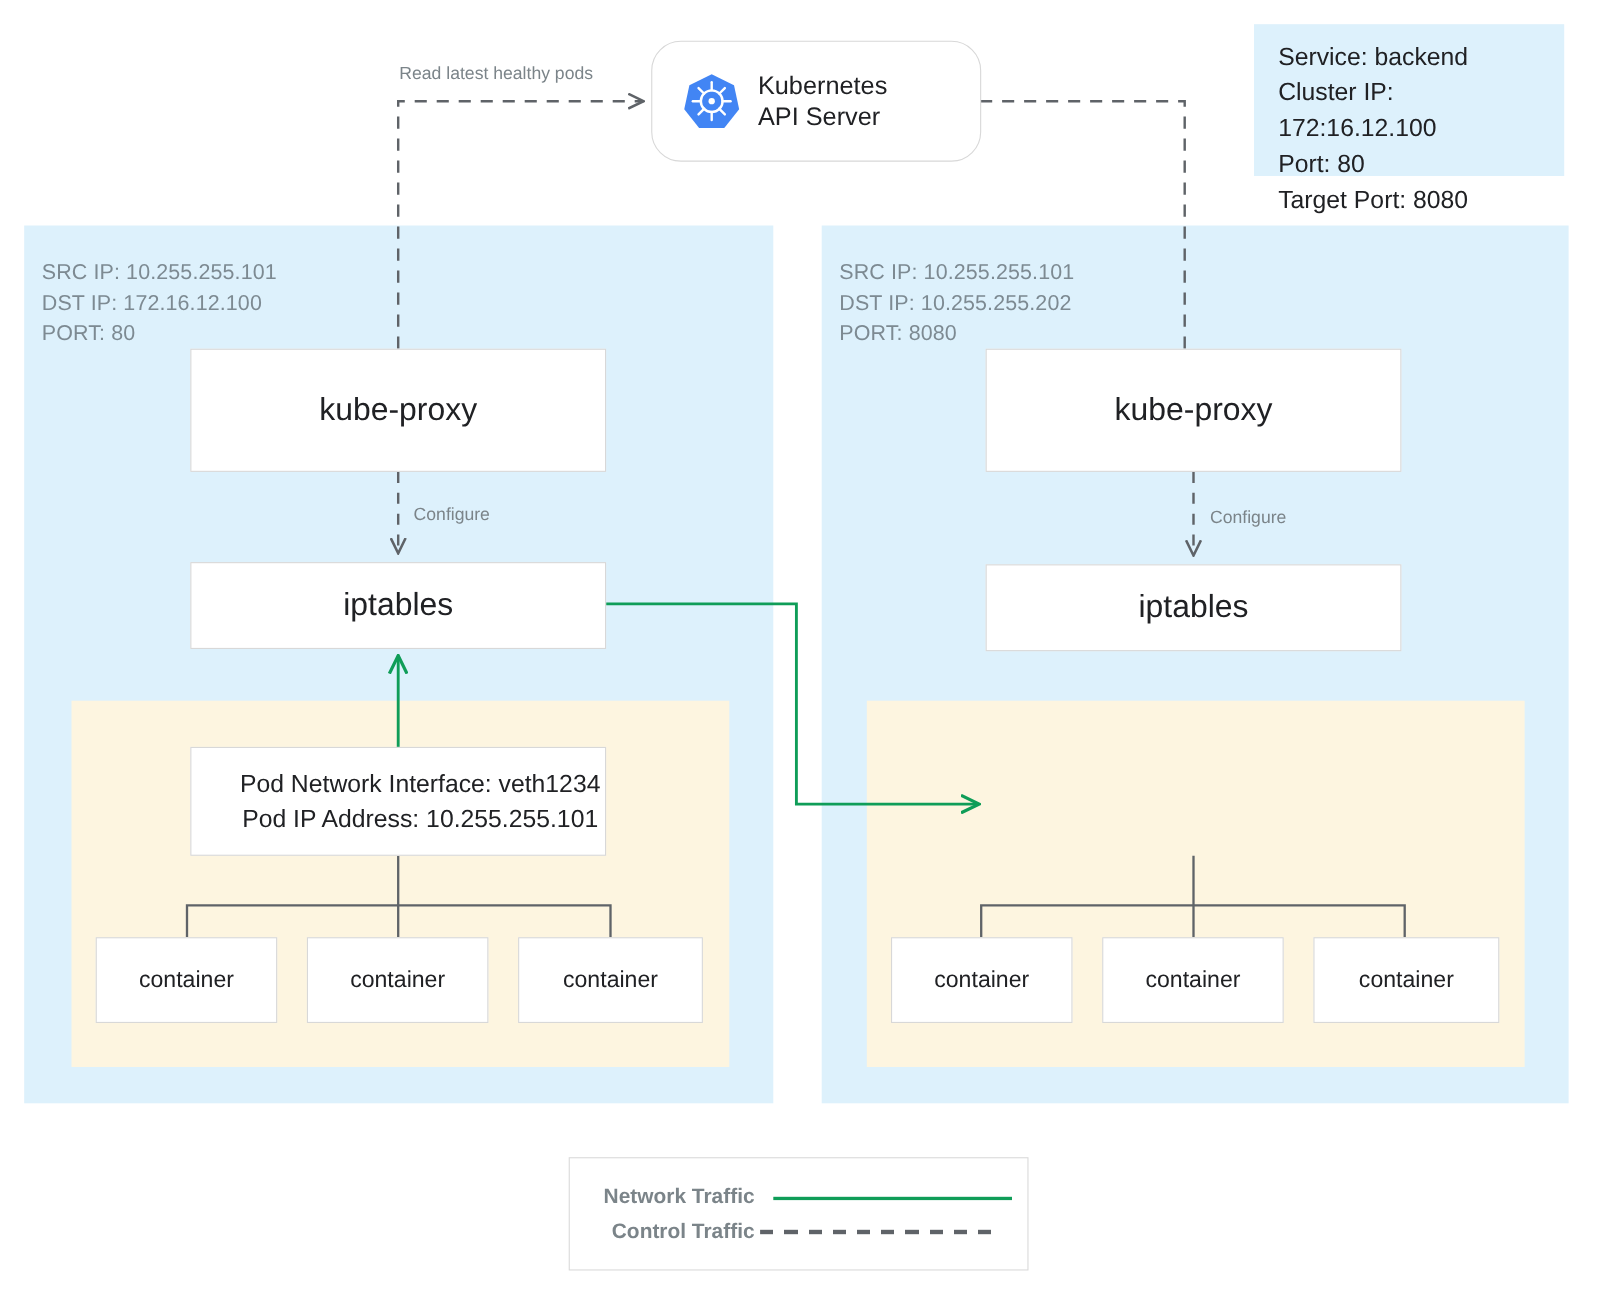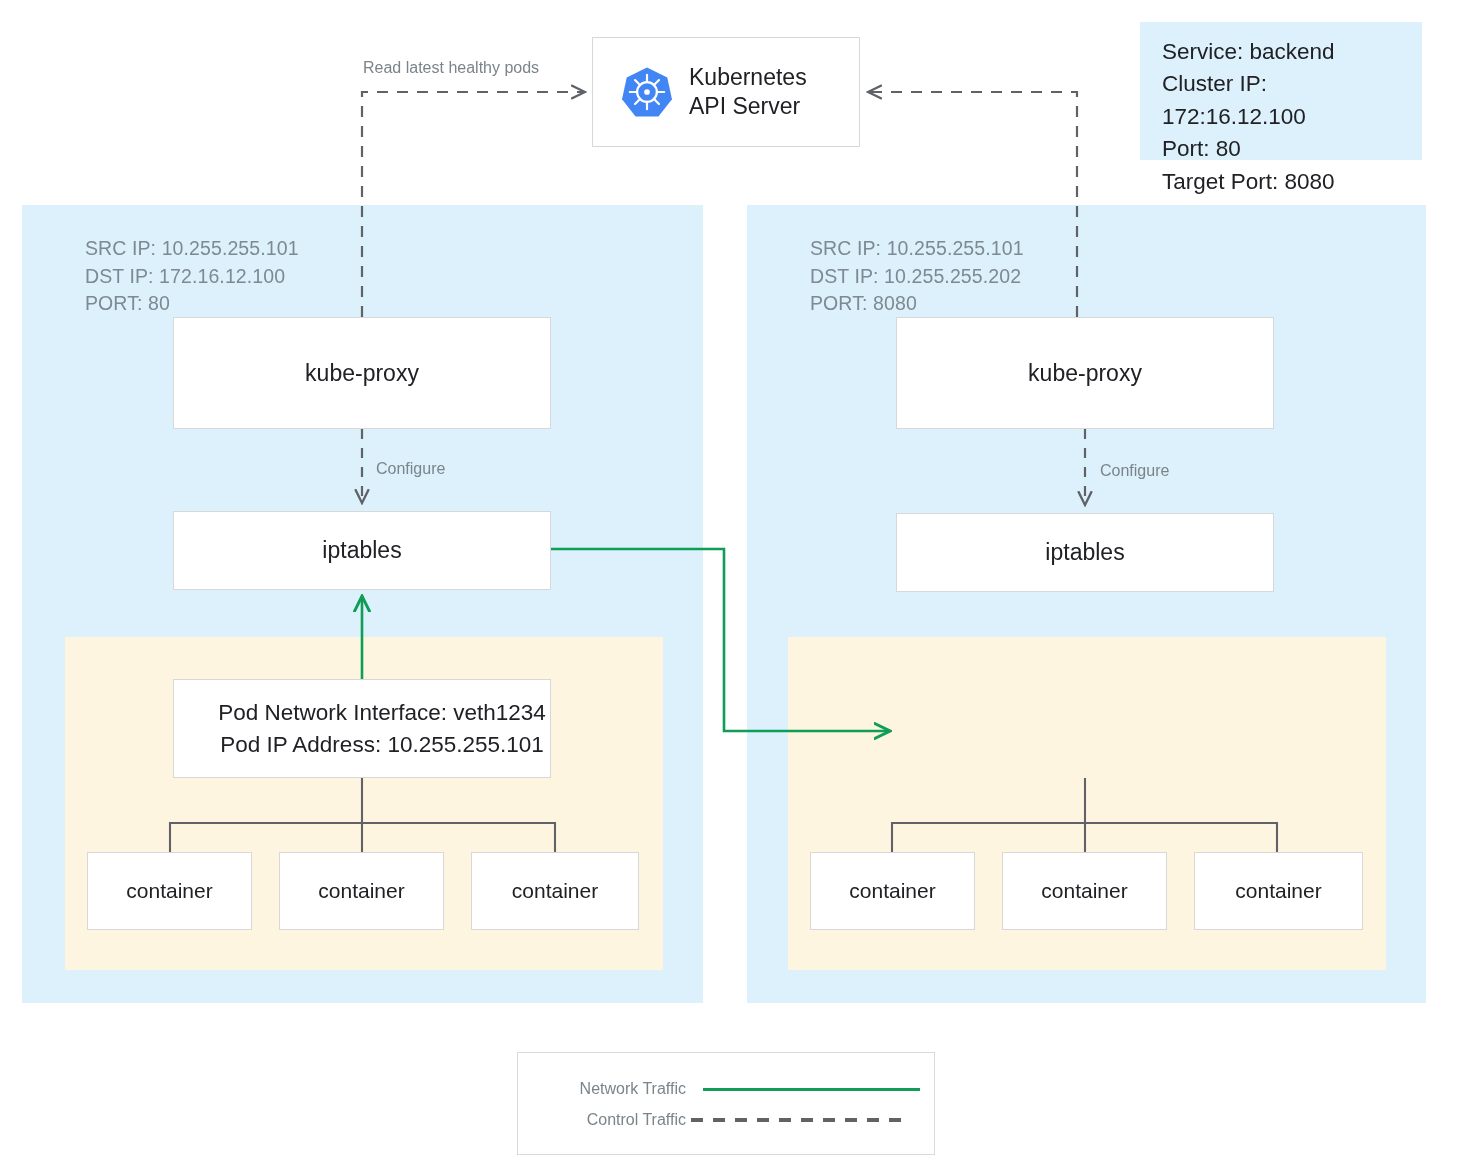--- a/index.html
+++ b/index.html
@@ -38,21 +38,21 @@
     background: #ffffff;
     border: 1px solid #d8d8d8;
     display: flex;
     align-items: center;
     justify-content: center;
     text-align: center;
     color: #202124;
   }
 
   .wbox-title {
-    font-size: 23px;
+    font-size: 29px;
     line-height: 1.25;
     color: #202124;
     font-weight: 400;
   }
 
   .podif-text {
     font-size: 22.5px;
     line-height: 1.42;
     color: #202124;
     white-space: pre-line;
@@ -65,21 +65,20 @@
     color: #202124;
   }
 
   
   .node-meta {
     font-size: 19.5px;
     line-height: 1.42;
     color: #7d8a92;
     white-space: pre-line;
     letter-spacing: 0.1px;
-    margin-left: 47px;
   }
 
   
   .svc-box {
     background: #ddf1fc;
     padding: 14px 20px 16px 22px;
   }
   .svc-text {
     font-size: 22.5px;
     line-height: 1.44;
@@ -109,24 +108,25 @@
     color: #7b8489;
     white-space: nowrap;
   }
 
   
   .legend-box {
     background: #ffffff;
     border: 1px solid #dadada;
   }
   .legend-label {
-    font-size: 16px;
+    font-size: 19px;
     color: #7b8489;
     text-align: right;
     white-space: nowrap;
+    font-weight: bold;
   }
 
   
   #wires {
     position: absolute;
     left: 0; top: 0;
     width: 1472px;
     height: 1172px;
     pointer-events: none;
   }
@@ -169,21 +169,21 @@
 
     <path d="M 362,680 L 362,596" fill="none" stroke="#0f9d58" stroke-width="2.6" marker-end="url(#arrow-green)"></path>
 
     <path d="M 551,549 L 724,549 L 724,731 L 890,731" fill="none" stroke="#0f9d58" stroke-width="2.6" marker-end="url(#arrow-green)"></path>
 
     <path d="M 362,778 L 362,852 M 170,852 L 170,823 L 555,823 L 555,852 M 362,823 L 362,852" fill="none" stroke="#5f6368" stroke-width="2.1"></path>
 
     <path d="M 1085,778 L 1085,852 M 892,852 L 892,823 L 1277,823 L 1277,852 M 1085,823 L 1085,852" fill="none" stroke="#5f6368" stroke-width="2.1"></path>
   </svg>
 
-  <div class="abs api-box" style="left:592px; top:37px; width:268px; height:110px;">
+  <div class="abs api-box" style="left:592px; top:37px; width:300px; height:110px;border-radius:27px;">
     <span class="abs" style="position:relative; width:52px; height:52px; flex:0 0 52px;">
       <svg viewBox="0 0 100 100" width="52" height="52" xmlns="http://www.w3.org/2000/svg">
         <polygon points="50,3 89,22 98,64 72,97 28,97 2,64 11,22" fill="#4285f4"></polygon>
         <g fill="none" stroke="#ffffff" stroke-width="4.2" stroke-linecap="round">
           <circle cx="50" cy="50" r="19"></circle>
           <line x1="50" y1="17" x2="50" y2="31"></line>
           <line x1="50" y1="69" x2="50" y2="83"></line>
           <line x1="17" y1="50" x2="31" y2="50"></line>
           <line x1="69" y1="50" x2="83" y2="50"></line>
           <line x1="27" y1="27" x2="37" y2="37"></line>

